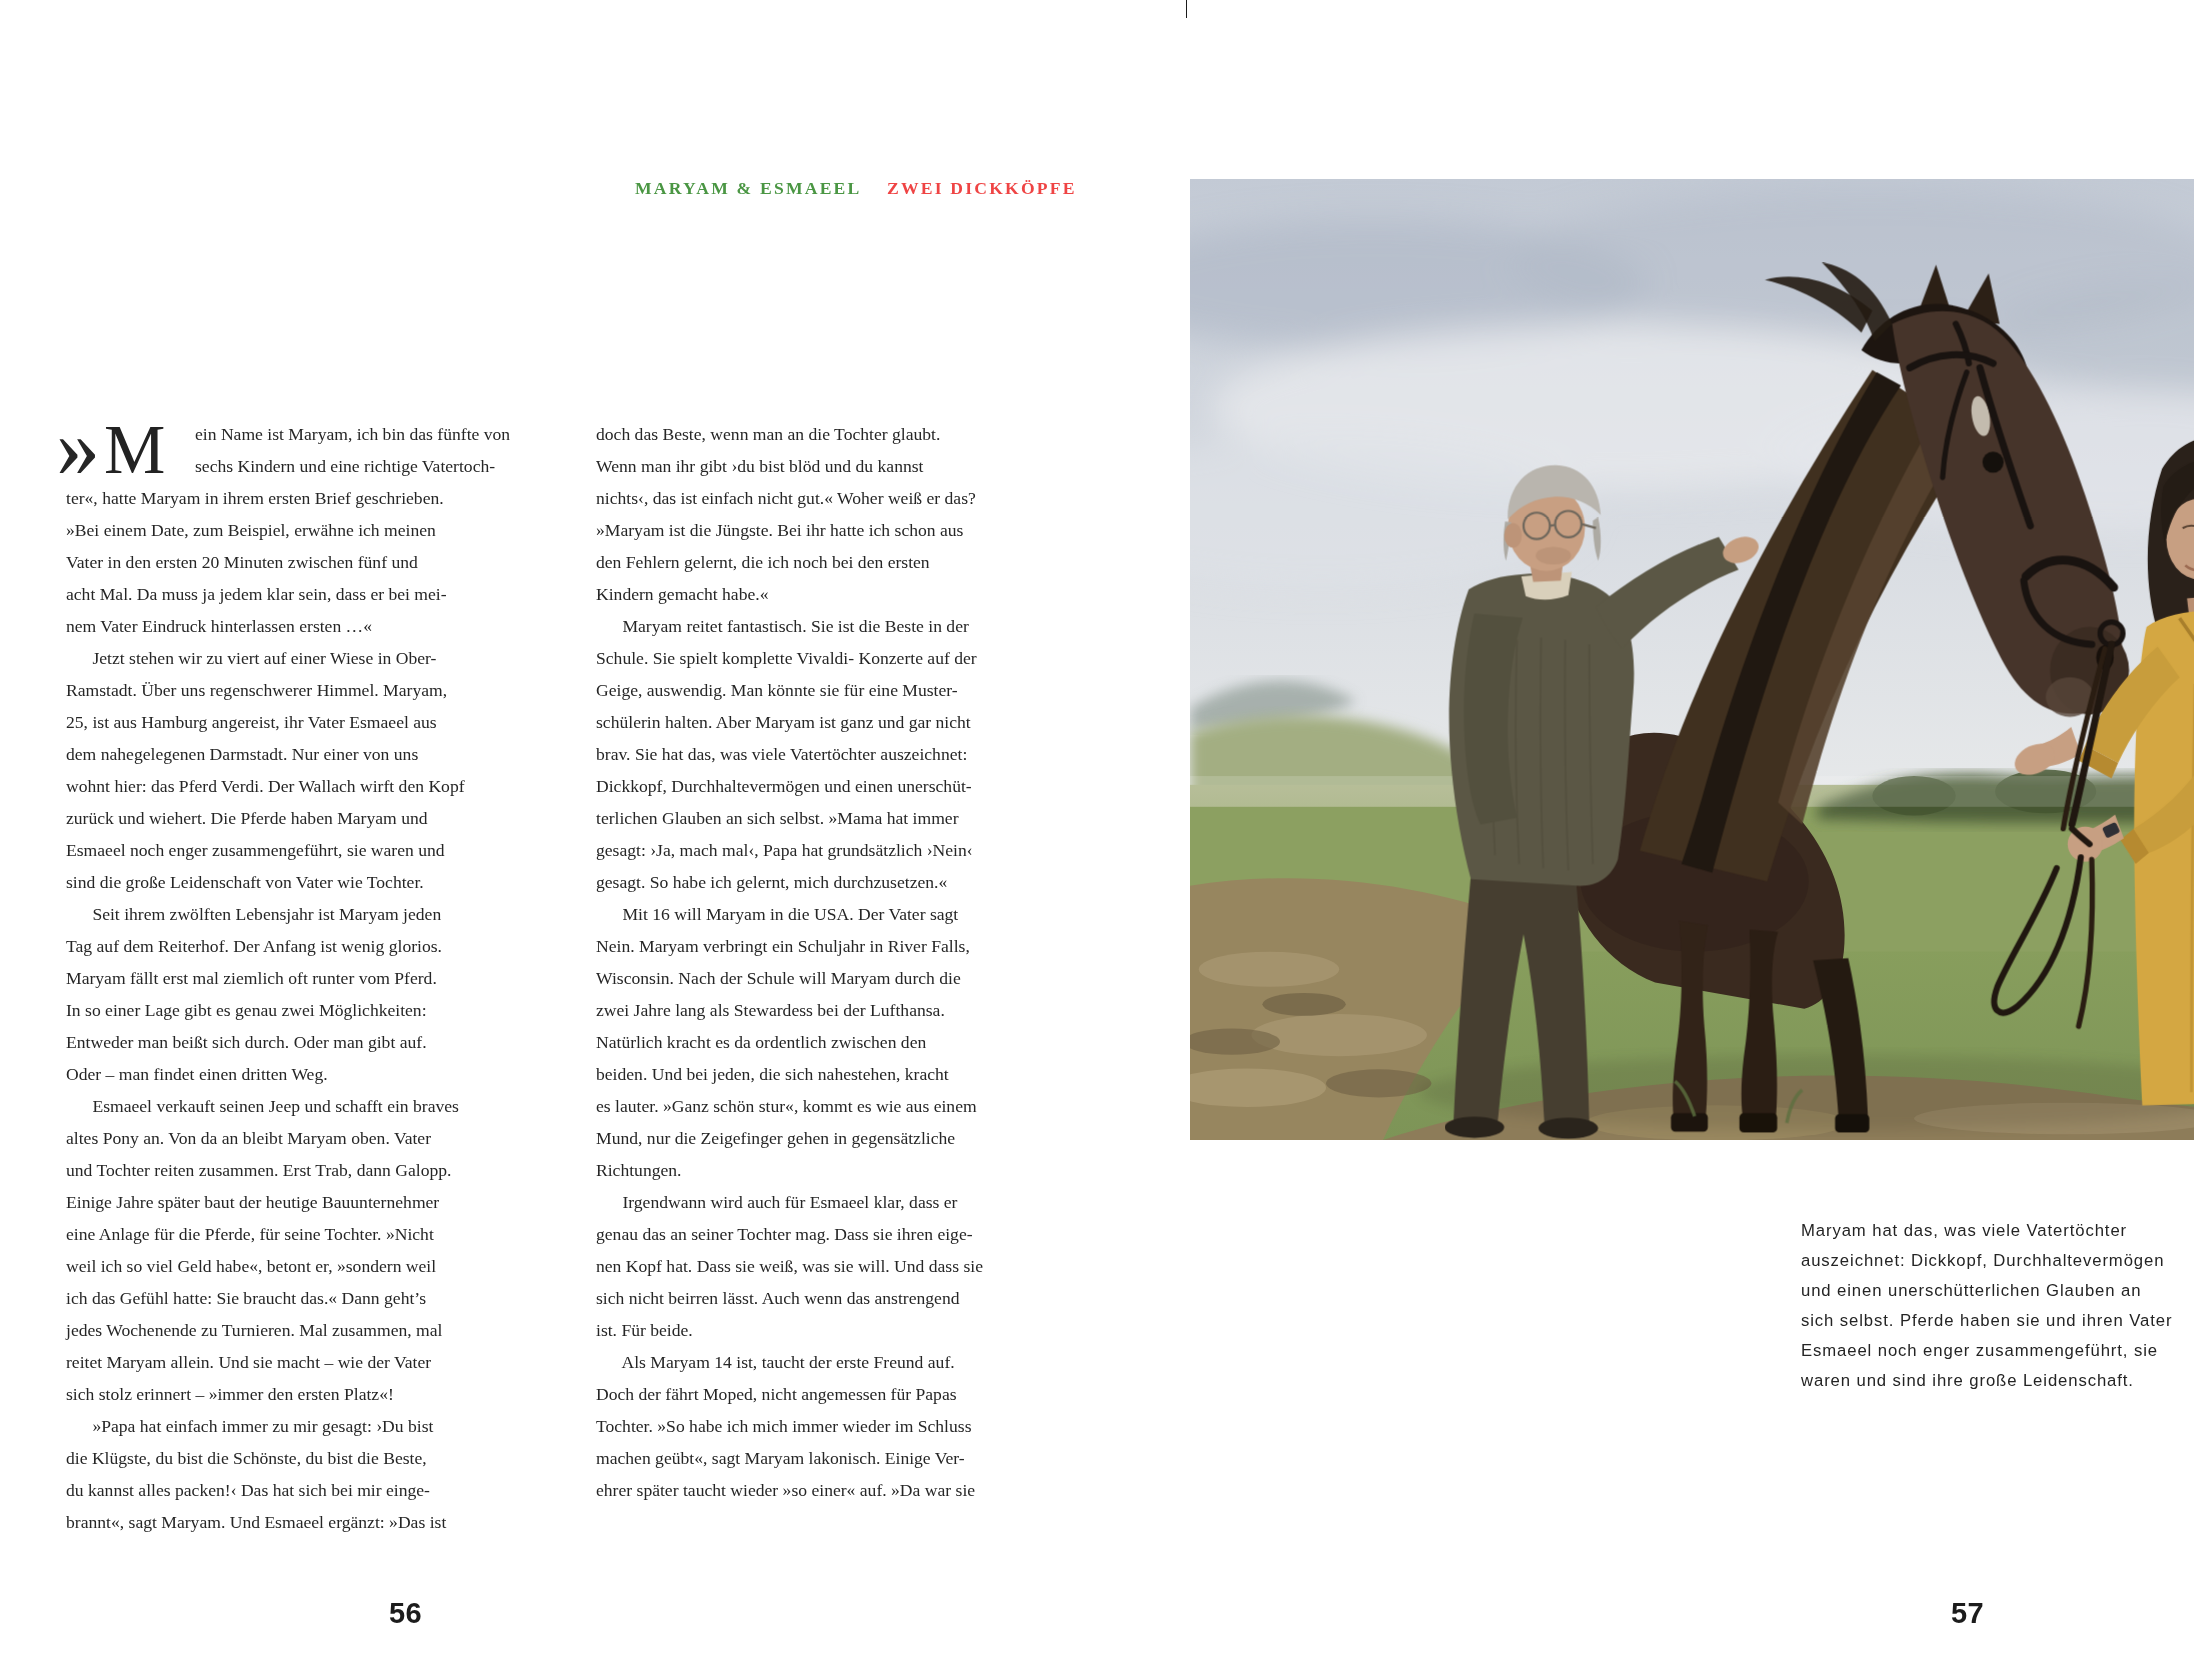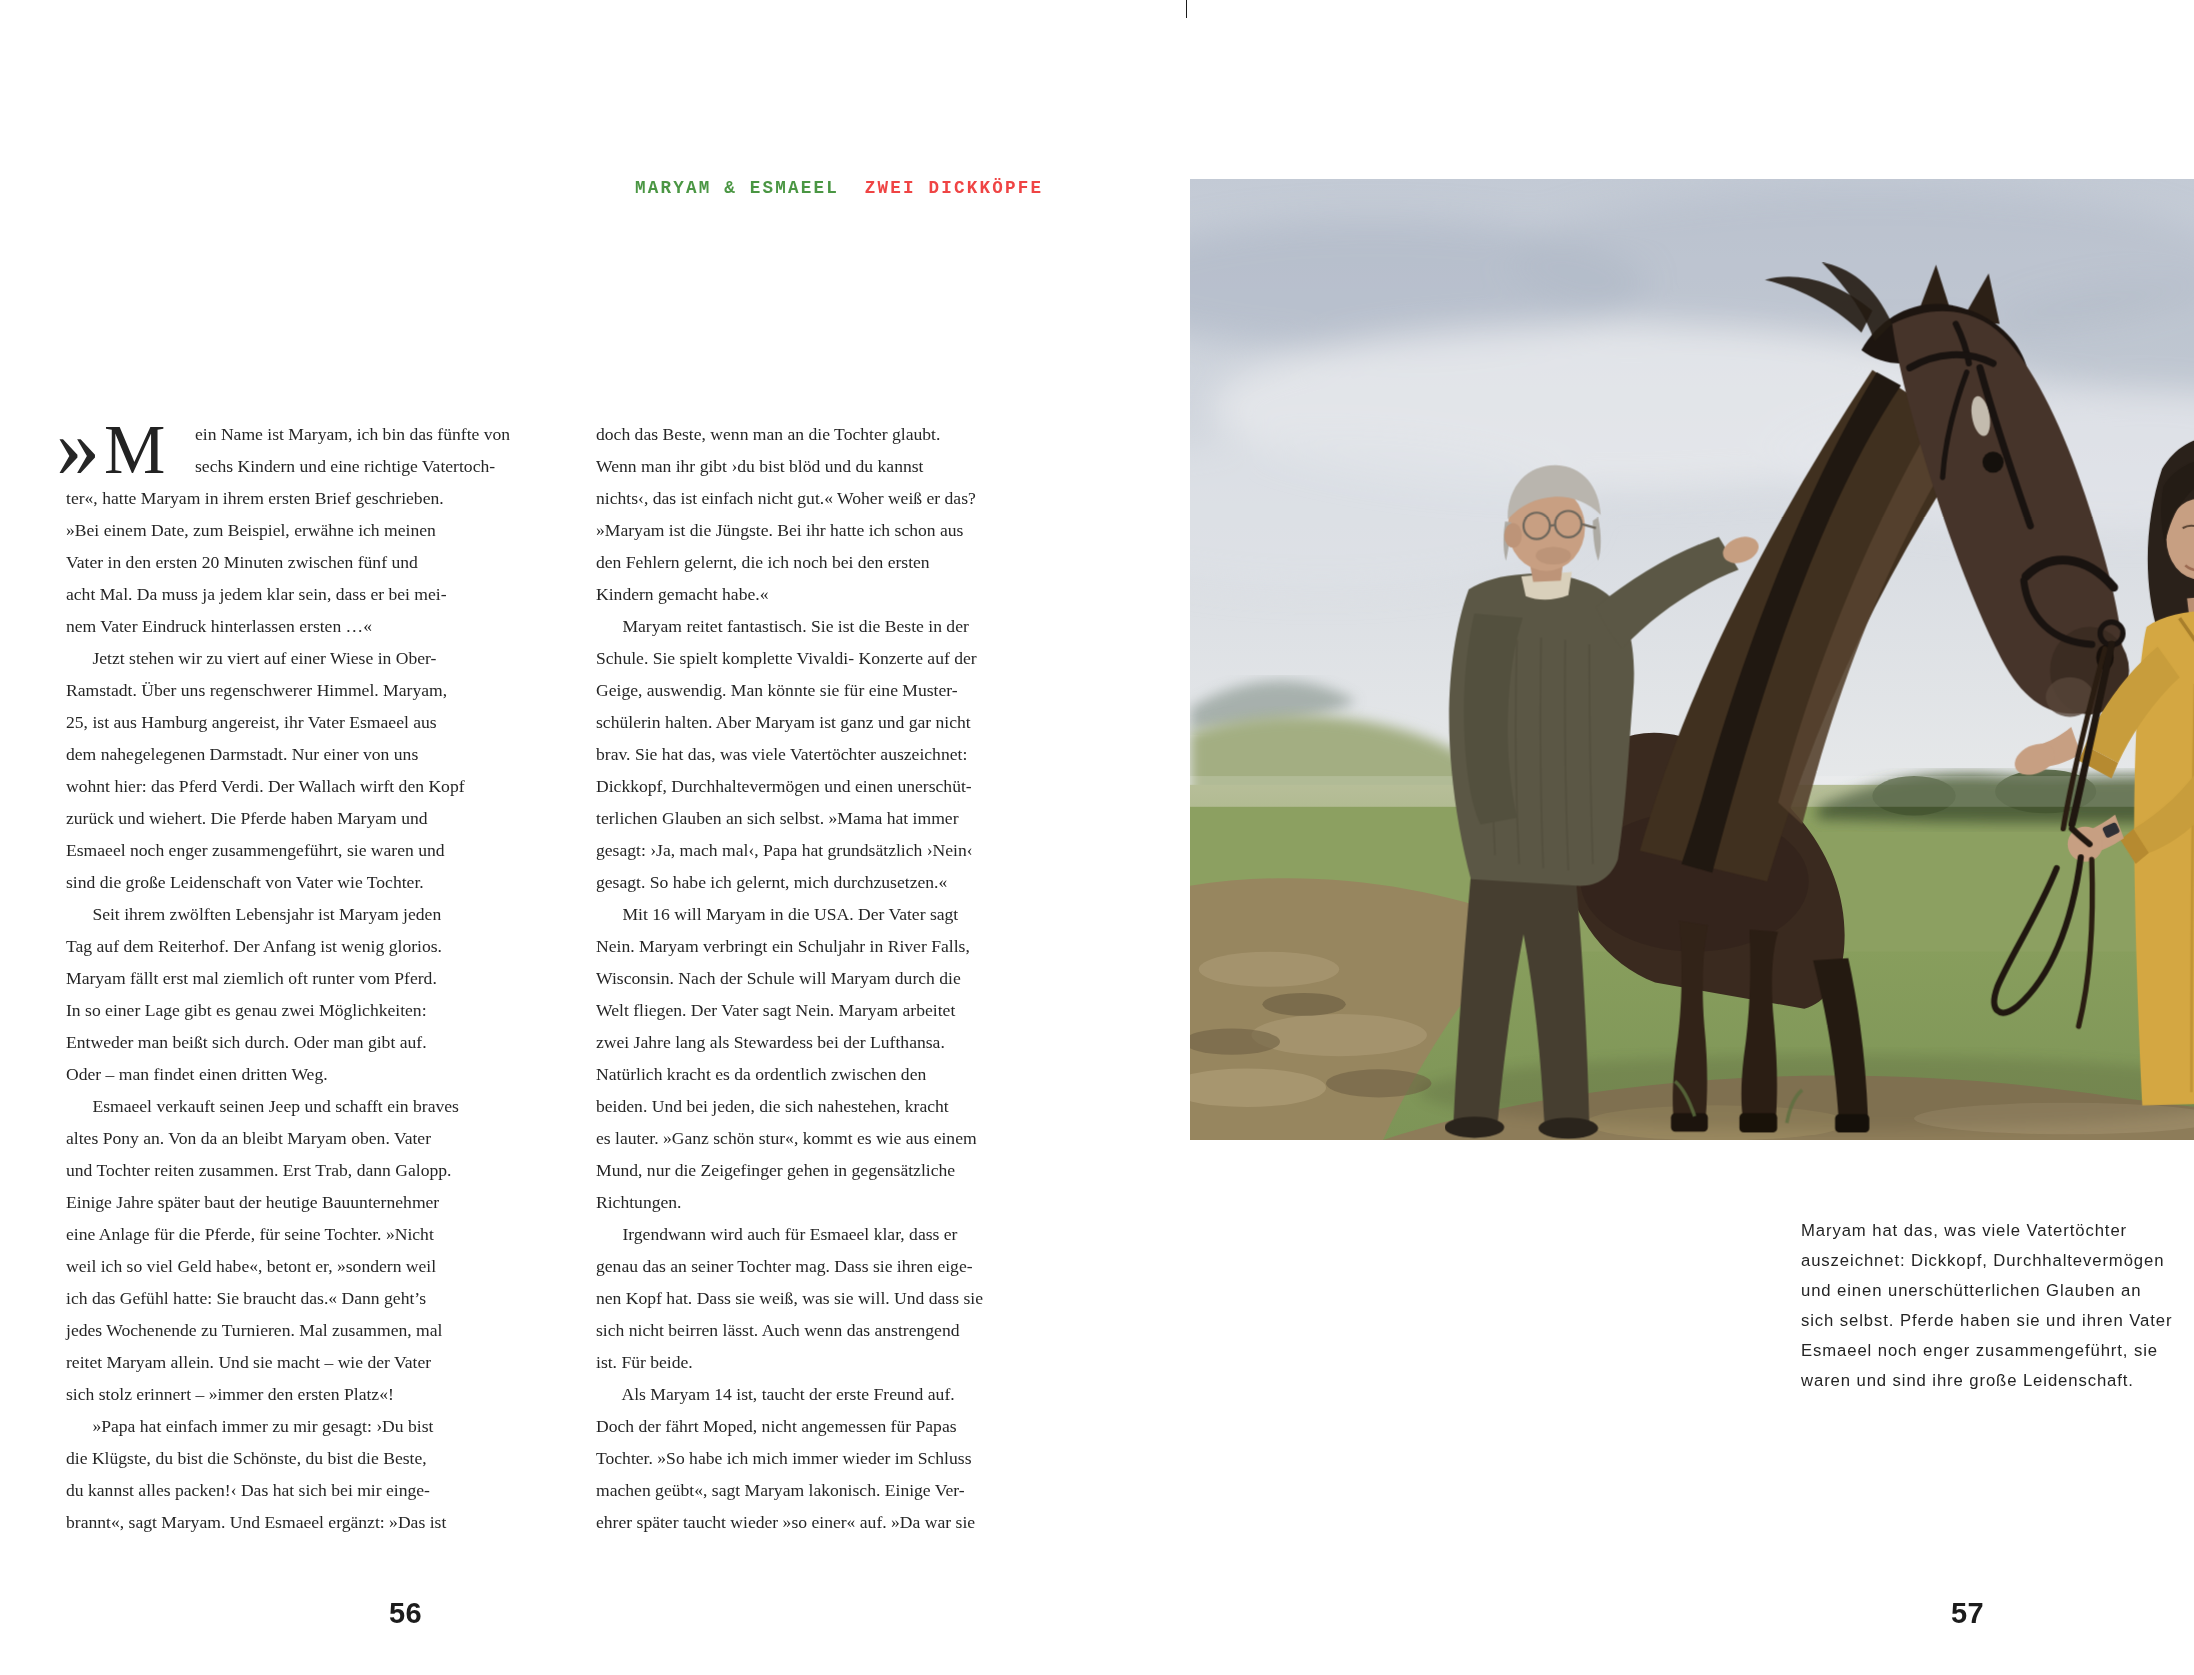--- a/index.html
+++ b/index.html
@@ -10,21 +10,21 @@
     font-family:"Liberation Serif", serif;
     overflow:hidden;
   }
   .fold-mark{
     position:absolute;left:1186px;top:0;width:1.3px;height:18.4px;background:#1b1b1b;
   }
   
   .header{
     position:absolute;left:635px;top:180px;
     display:flex;gap:25.5px;align-items:flex-end;
-    font-family:Liberation Mono, monospace;
+    font-family:Liberation Serif, serif;
     font-size:17.6px;line-height:1;
   }
   .kicker{color:#4a9643;letter-spacing:2.2px;font-weight:600;}
   .headline{color:#ef4444;letter-spacing:2.2px;font-weight:600;}
 
   
   .column{
     position:absolute;top:418px;
     font-size:17.6px;line-height:32px;color:#262626;
   }
@@ -128,21 +128,20 @@
     <div class="line">Geige, auswendig. Man könnte sie für eine Muster-</div>
     <div class="line">schülerin halten. Aber Maryam ist ganz und gar nicht</div>
     <div class="line">brav. Sie hat das, was viele Vatertöchter auszeichnet:</div>
     <div class="line">Dickkopf, Durchhaltevermögen und einen unerschüt-</div>
     <div class="line">terlichen Glauben an sich selbst. »Mama hat immer</div>
     <div class="line">gesagt: ›Ja, mach mal‹, Papa hat grundsätzlich ›Nein‹</div>
     <div class="line">gesagt. So habe ich gelernt, mich durchzusetzen.«</div>
     <div class="line">      Mit 16 will Maryam in die USA. Der Vater sagt</div>
     <div class="line">Nein. Maryam verbringt ein Schuljahr in River Falls,</div>
     <div class="line">Wisconsin. Nach der Schule will Maryam durch die</div>
-    <div class="line">Welt fliegen. Der Vater sagt Nein. Maryam arbeitet</div>
     <div class="line">zwei Jahre lang als Stewardess bei der Lufthansa.</div>
     <div class="line">Natürlich kracht es da ordentlich zwischen den</div>
     <div class="line">beiden. Und bei jeden, die sich nahestehen, kracht</div>
     <div class="line">es lauter. »Ganz schön stur«, kommt es wie aus einem</div>
     <div class="line">Mund, nur die Zeigefinger gehen in gegensätzliche</div>
     <div class="line">Richtungen.</div>
     <div class="line">      Irgendwann wird auch für Esmaeel klar, dass er</div>
     <div class="line">genau das an seiner Tochter mag. Dass sie ihren eige-</div>
     <div class="line">nen Kopf hat. Dass sie weiß, was sie will. Und dass sie</div>
     <div class="line">sich nicht beirren lässt. Auch wenn das anstrengend</div>

